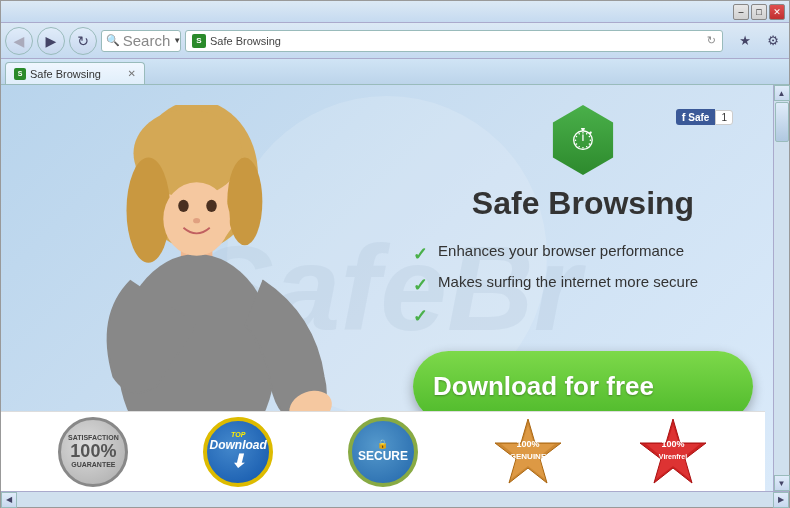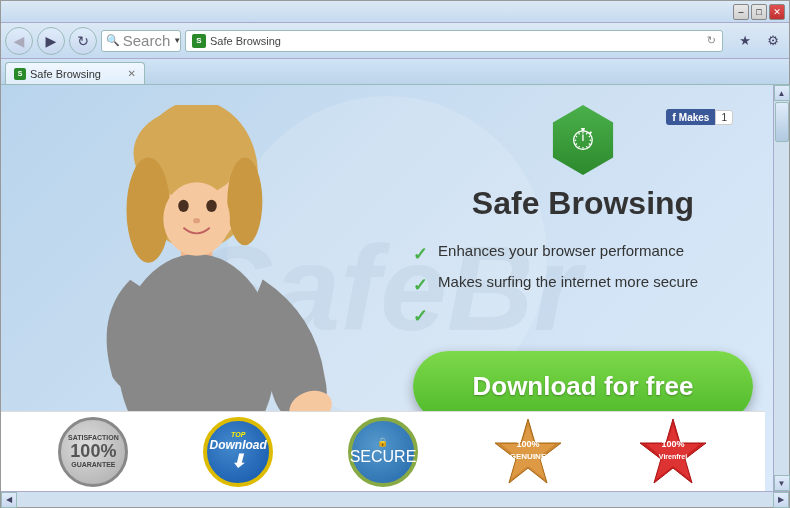--- a/index.html
+++ b/index.html
@@ -368,21 +368,21 @@
     .download-btn {
       display: block;
       width: 100%;
       padding: 20px;
       background: linear-gradient(to bottom, #7dd94a, #4db82a);
       border: none;
       border-radius: 40px;
       font-size: 26px;
       font-weight: bold;
       color: white;
-      text-align: center;
+      text-align: left;
       cursor: pointer;
       box-shadow: 0 4px 12px rgba(0,0,0,0.3);
       text-shadow: 0 1px 2px rgba(0,0,0,0.3);
     }
 
     
     .fb-like {
       position: absolute;
       top: 4px;
       right: 20px;
@@ -558,21 +558,21 @@
 
               <ellipse cx="175" cy="132" rx="4" ry="3" fill="#e0a080"></ellipse>
             </svg>
           </div>
 
           <div class="right-content">
 
             <div class="fb-like">
               <div class="fb-btn">
                 <span style="font-size:11px;font-weight:bold">f</span>
-                <span>Makes</span>
+                <span>Safe</span>
               </div>
               <div class="fb-count">1</div>
             </div>
 
             <div class="shield-icon-wrap">
               <div class="shield-hex">
                 <span class="clock-icon">⏱</span>
               </div>
             </div>
 
@@ -610,21 +610,21 @@
               <div class="badge-text">
                 <div style="font-size:7px;font-weight:bold;color:#ffee00">TOP</div>
                 <div style="font-size:12px;font-weight:bold;color:white">Download</div>
                 <div style="font-size:18px">⬇</div>
               </div>
             </div>
 
             <div class="badge" style="background:radial-gradient(circle at 40% 40%, #5599cc, #2266aa); border:4px solid #88aa44; border-radius:50%; color:white;">
               <div class="badge-text">
                 <div style="font-size:9px;font-weight:bold">🔒</div>
-                <div style="font-size:16px;font-weight:normal">SECURE</div>
+                <div style="font-size:12px;font-weight:bold">SECURE</div>
               </div>
             </div>
 
             <div style="width:70px;height:70px;position:relative;display:flex;align-items:center;justify-content:center;">
               <svg width="70" height="70" viewBox="0 0 70 70">
                 <polygon points="35,2 42,26 68,26 47,42 54,66 35,51 16,66 23,42 2,26 28,26" fill="#cc8833" stroke="#aa6611" stroke-width="1"></polygon>
                 <polygon points="35,8 41,27 62,27 46,40 52,62 35,49 18,62 24,40 8,27 29,27" fill="#dd9944"></polygon>
                 <text x="35" y="30" text-anchor="middle" font-size="9" font-weight="bold" fill="white">100%</text>
                 <text x="35" y="42" text-anchor="middle" font-size="8" font-weight="bold" fill="white">GENUINE</text>
               </svg>

